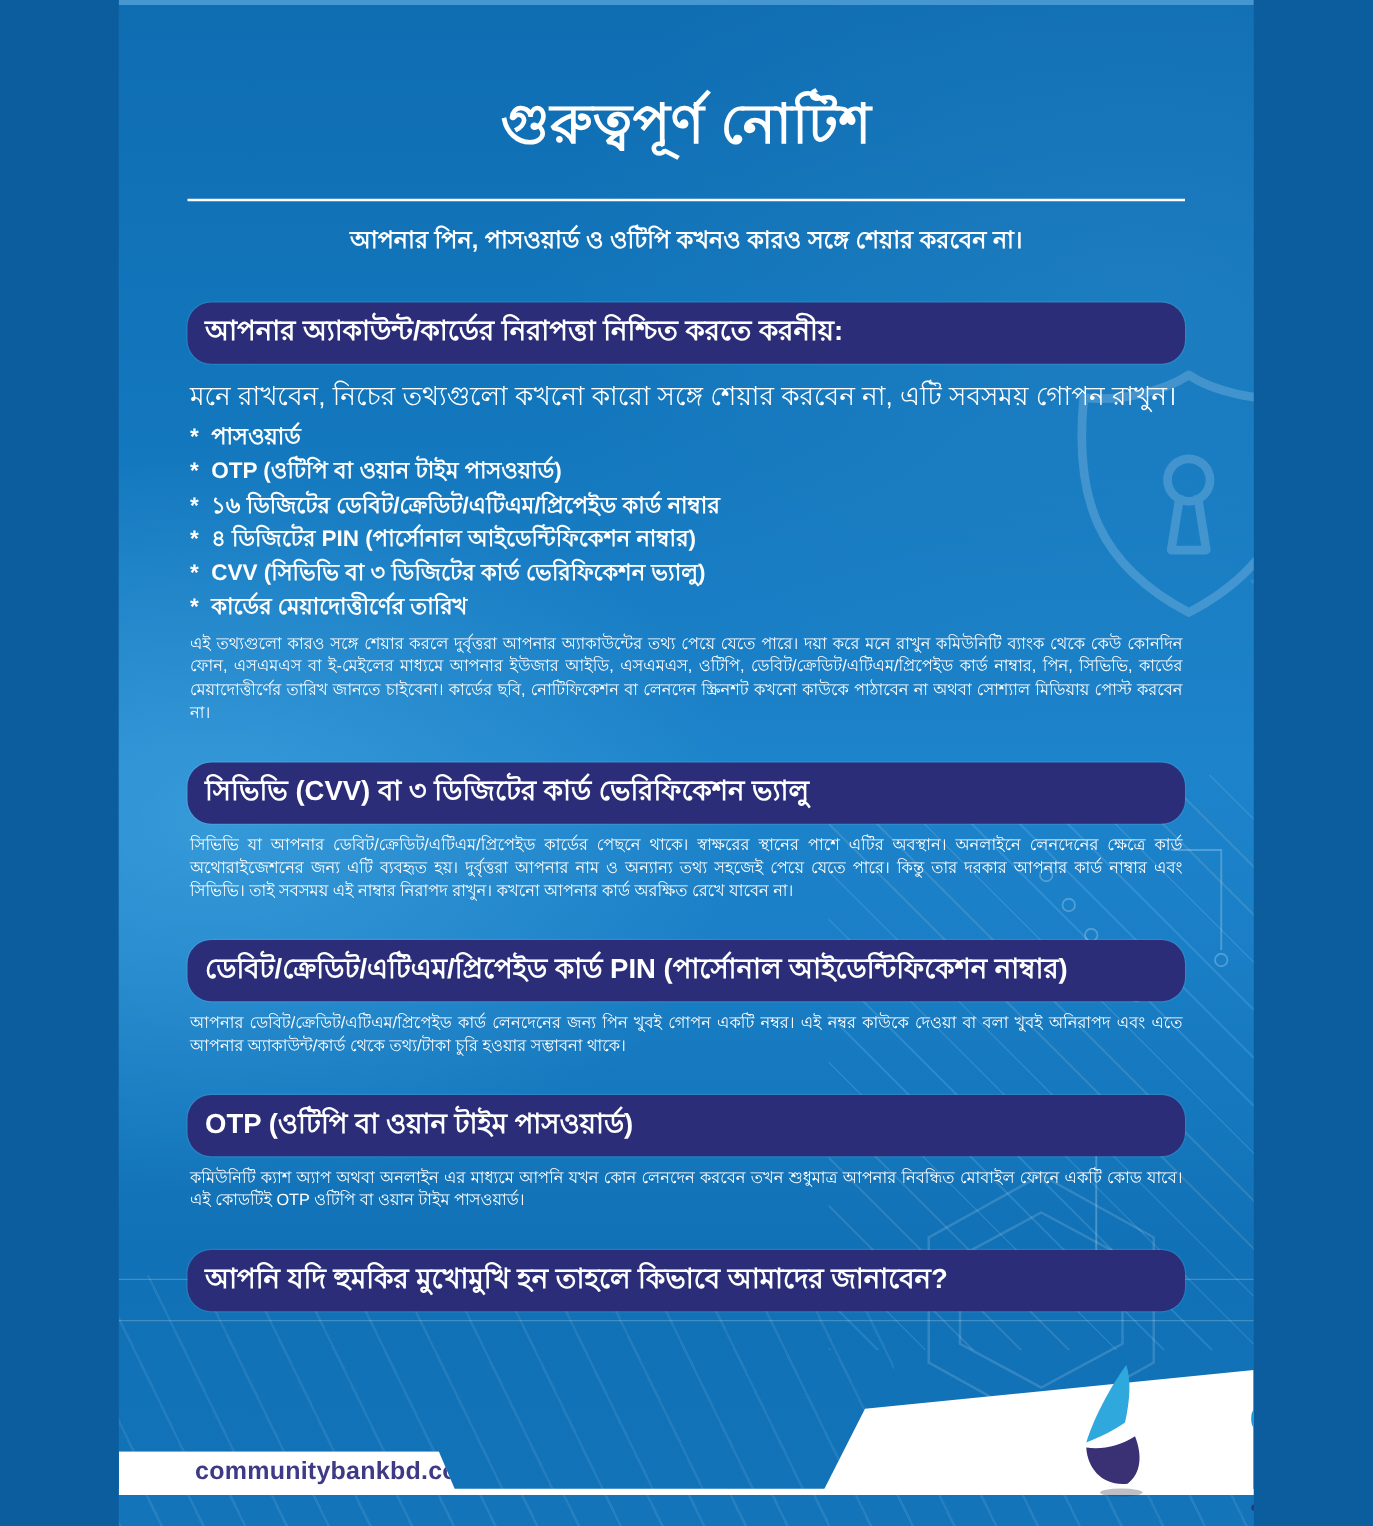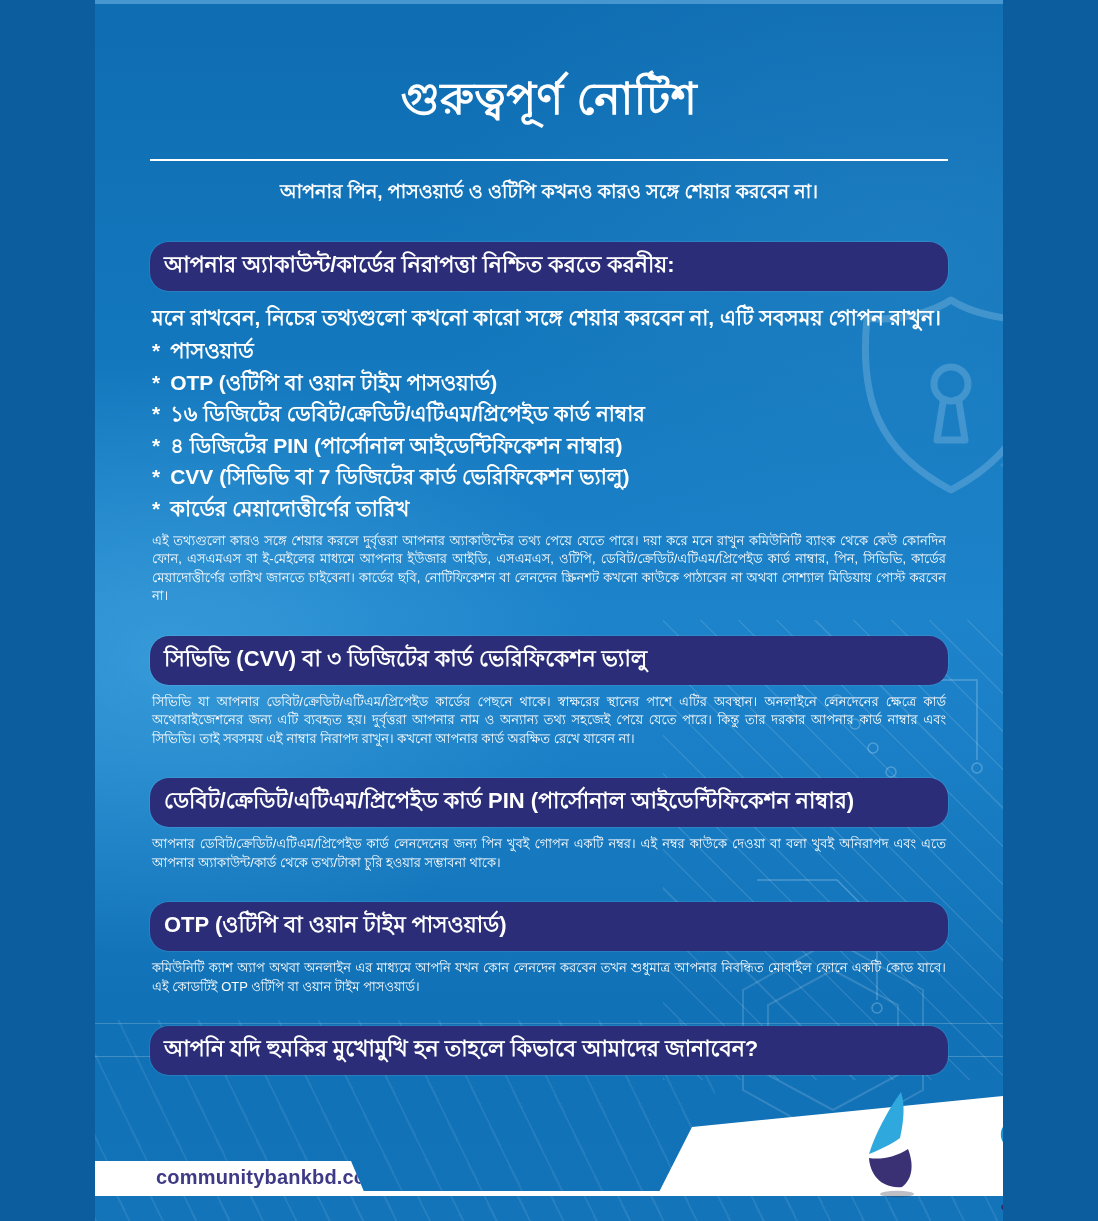--- a/index.html
+++ b/index.html
@@ -33,23 +33,23 @@
 
   .pill{
     margin-top:30px;
     background:#2b2d78;
     border-radius:19px;
     padding:5px 22px 7px 14px;
     font-size:22px;font-weight:bold;
     box-shadow:0 0 0 1px rgba(255,255,255,0.08);
   }
   .pill.first{margin-top:33px;}
-  .intro{margin:12px 2px 2px 2px;font-size:21px;font-weight:bold;line-height:1.4;}
+  .intro{margin:12px 2px 2px 2px;font-size:21px;font-weight:normal;line-height:1.4;}
   ul.bullets{list-style:none;margin:4px 0 0 0;padding:0 0 0 2px;}
-  ul.bullets li{font-size:21px;line-height:1.45;margin:1px 0;font-weight:600;}
+  ul.bullets li{font-size:18px;line-height:1.45;margin:1px 0;font-weight:600;}
   ul.bullets .marker{display:inline-block;margin-right:10px;font-weight:bold;}
   .body-text{margin:8px 2px 0 2px;font-size:13px;line-height:1.42;text-align:justify;font-weight:500;}
 
   
   .web-banner{
     position:absolute;left:0;top:1161px;width:270px;height:33px;background:#ffffff;z-index:5;
     clip-path:polygon(0 0,256px 0,270px 33px,0 33px);
     display:flex;align-items:center;gap:9px;box-sizing:border-box;padding-left:52px;
   }
   .web-url{color:#3f3a85;font-size:20px;font-weight:600;letter-spacing:0.2px;}
@@ -111,21 +111,21 @@
 
     <div class="pill first">
       <span>আপনার অ্যাকাউন্ট/কার্ডের নিরাপত্তা নিশ্চিত করতে করনীয়:</span>
     </div>
     <p class="intro">মনে রাখবেন, নিচের তথ্যগুলো কখনো কারো সঙ্গে শেয়ার করবেন না, এটি সবসময় গোপন রাখুন।</p>
     <ul class="bullets">
       <li><span class="marker">*</span><span>পাসওয়ার্ড</span></li>
       <li><span class="marker">*</span><span>OTP (ওটিপি বা ওয়ান টাইম পাসওয়ার্ড)</span></li>
       <li><span class="marker">*</span><span>১৬ ডিজিটের ডেবিট/ক্রেডিট/এটিএম/প্রিপেইড কার্ড নাম্বার</span></li>
       <li><span class="marker">*</span><span>৪ ডিজিটের PIN (পার্সোনাল আইডেন্টিফিকেশন নাম্বার)</span></li>
-      <li><span class="marker">*</span><span>CVV (সিভিভি বা 7 ডিজিটের কার্ড ভেরিফিকেশন ভ্যালু)</span></li>
+      <li><span class="marker">*</span><span>CVV (সিভিভি বা ৩ ডিজিটের কার্ড ভেরিফিকেশন ভ্যালু)</span></li>
       <li><span class="marker">*</span><span>কার্ডের মেয়াদোত্তীর্ণের তারিখ</span></li>
     </ul>
     <p class="body-text">এই তথ্যগুলো কারও সঙ্গে শেয়ার করলে দুর্বৃত্তরা আপনার অ্যাকাউন্টের তথ্য পেয়ে যেতে পারে। দয়া করে মনে রাখুন কমিউনিটি ব্যাংক থেকে কেউ কোনদিন ফোন, এসএমএস বা ই-মেইলের মাধ্যমে আপনার ইউজার আইডি, এসএমএস, ওটিপি, ডেবিট/ক্রেডিট/এটিএম/প্রিপেইড কার্ড নাম্বার, পিন, সিভিভি, কার্ডের মেয়াদোত্তীর্ণের তারিখ জানতে চাইবেনা। কার্ডের ছবি, নোটিফিকেশন বা লেনদেন স্ক্রিনশট কখনো কাউকে পাঠাবেন না অথবা সোশ্যাল মিডিয়ায় পোস্ট করবেন না।</p>
 
     <div class="pill">
       <span>সিভিভি (CVV) বা ৩ ডিজিটের কার্ড ভেরিফিকেশন ভ্যালু</span>
     </div>
     <p class="body-text">সিভিভি যা আপনার ডেবিট/ক্রেডিট/এটিএম/প্রিপেইড কার্ডের পেছনে থাকে। স্বাক্ষরের স্থানের পাশে এটির অবস্থান।  অনলাইনে লেনদেনের ক্ষেত্রে কার্ড অথোরাইজেশনের জন্য এটি ব্যবহৃত হয়। দুর্বৃত্তরা আপনার নাম ও অন্যান্য তথ্য সহজেই পেয়ে যেতে পারে। কিন্তু তার দরকার আপনার কার্ড নাম্বার এবং সিভিভি। তাই সবসময় এই নাম্বার নিরাপদ রাখুন। কখনো আপনার কার্ড অরক্ষিত রেখে যাবেন না।</p>
 
     <div class="pill">

